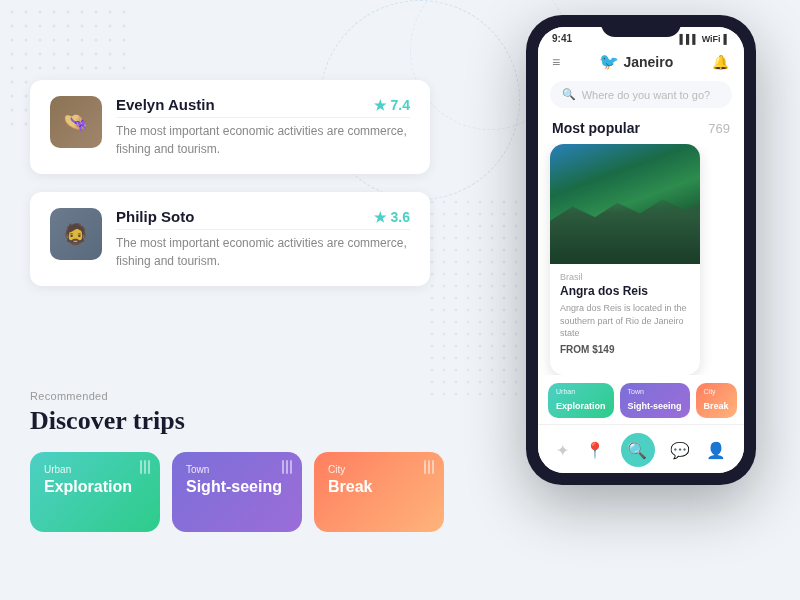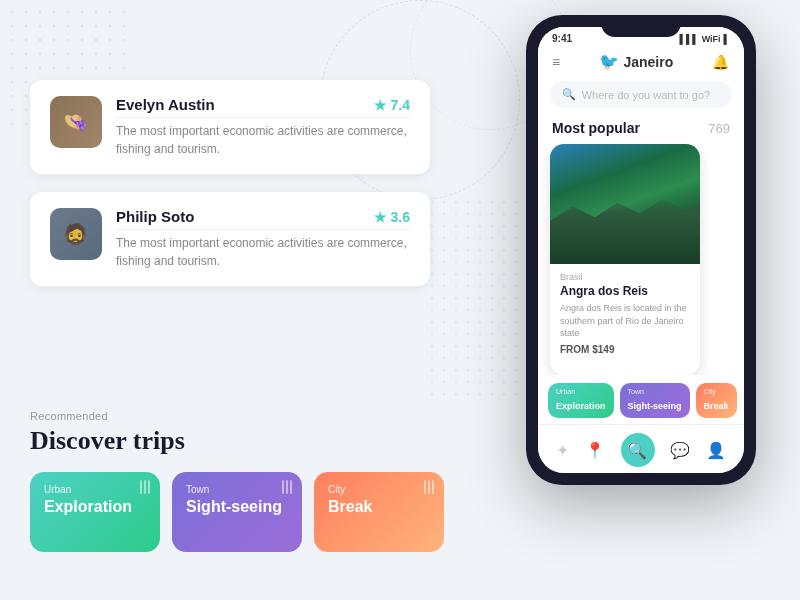--- a/index.html
+++ b/index.html
@@ -77,21 +77,21 @@
     .divider {
       height: 1px;
       background: #f0f0f0;
       margin: 4px 0;
     }
 
     
     .discover-section {
       position: absolute;
       left: 30px;
-      bottom: 48px;
+      bottom: 68px;
       z-index: 1;
     }
 
     .recommended-label {
       font-size: 11px;
       color: #999;
       margin-bottom: 4px;
       letter-spacing: 0.3px;
     }
 

